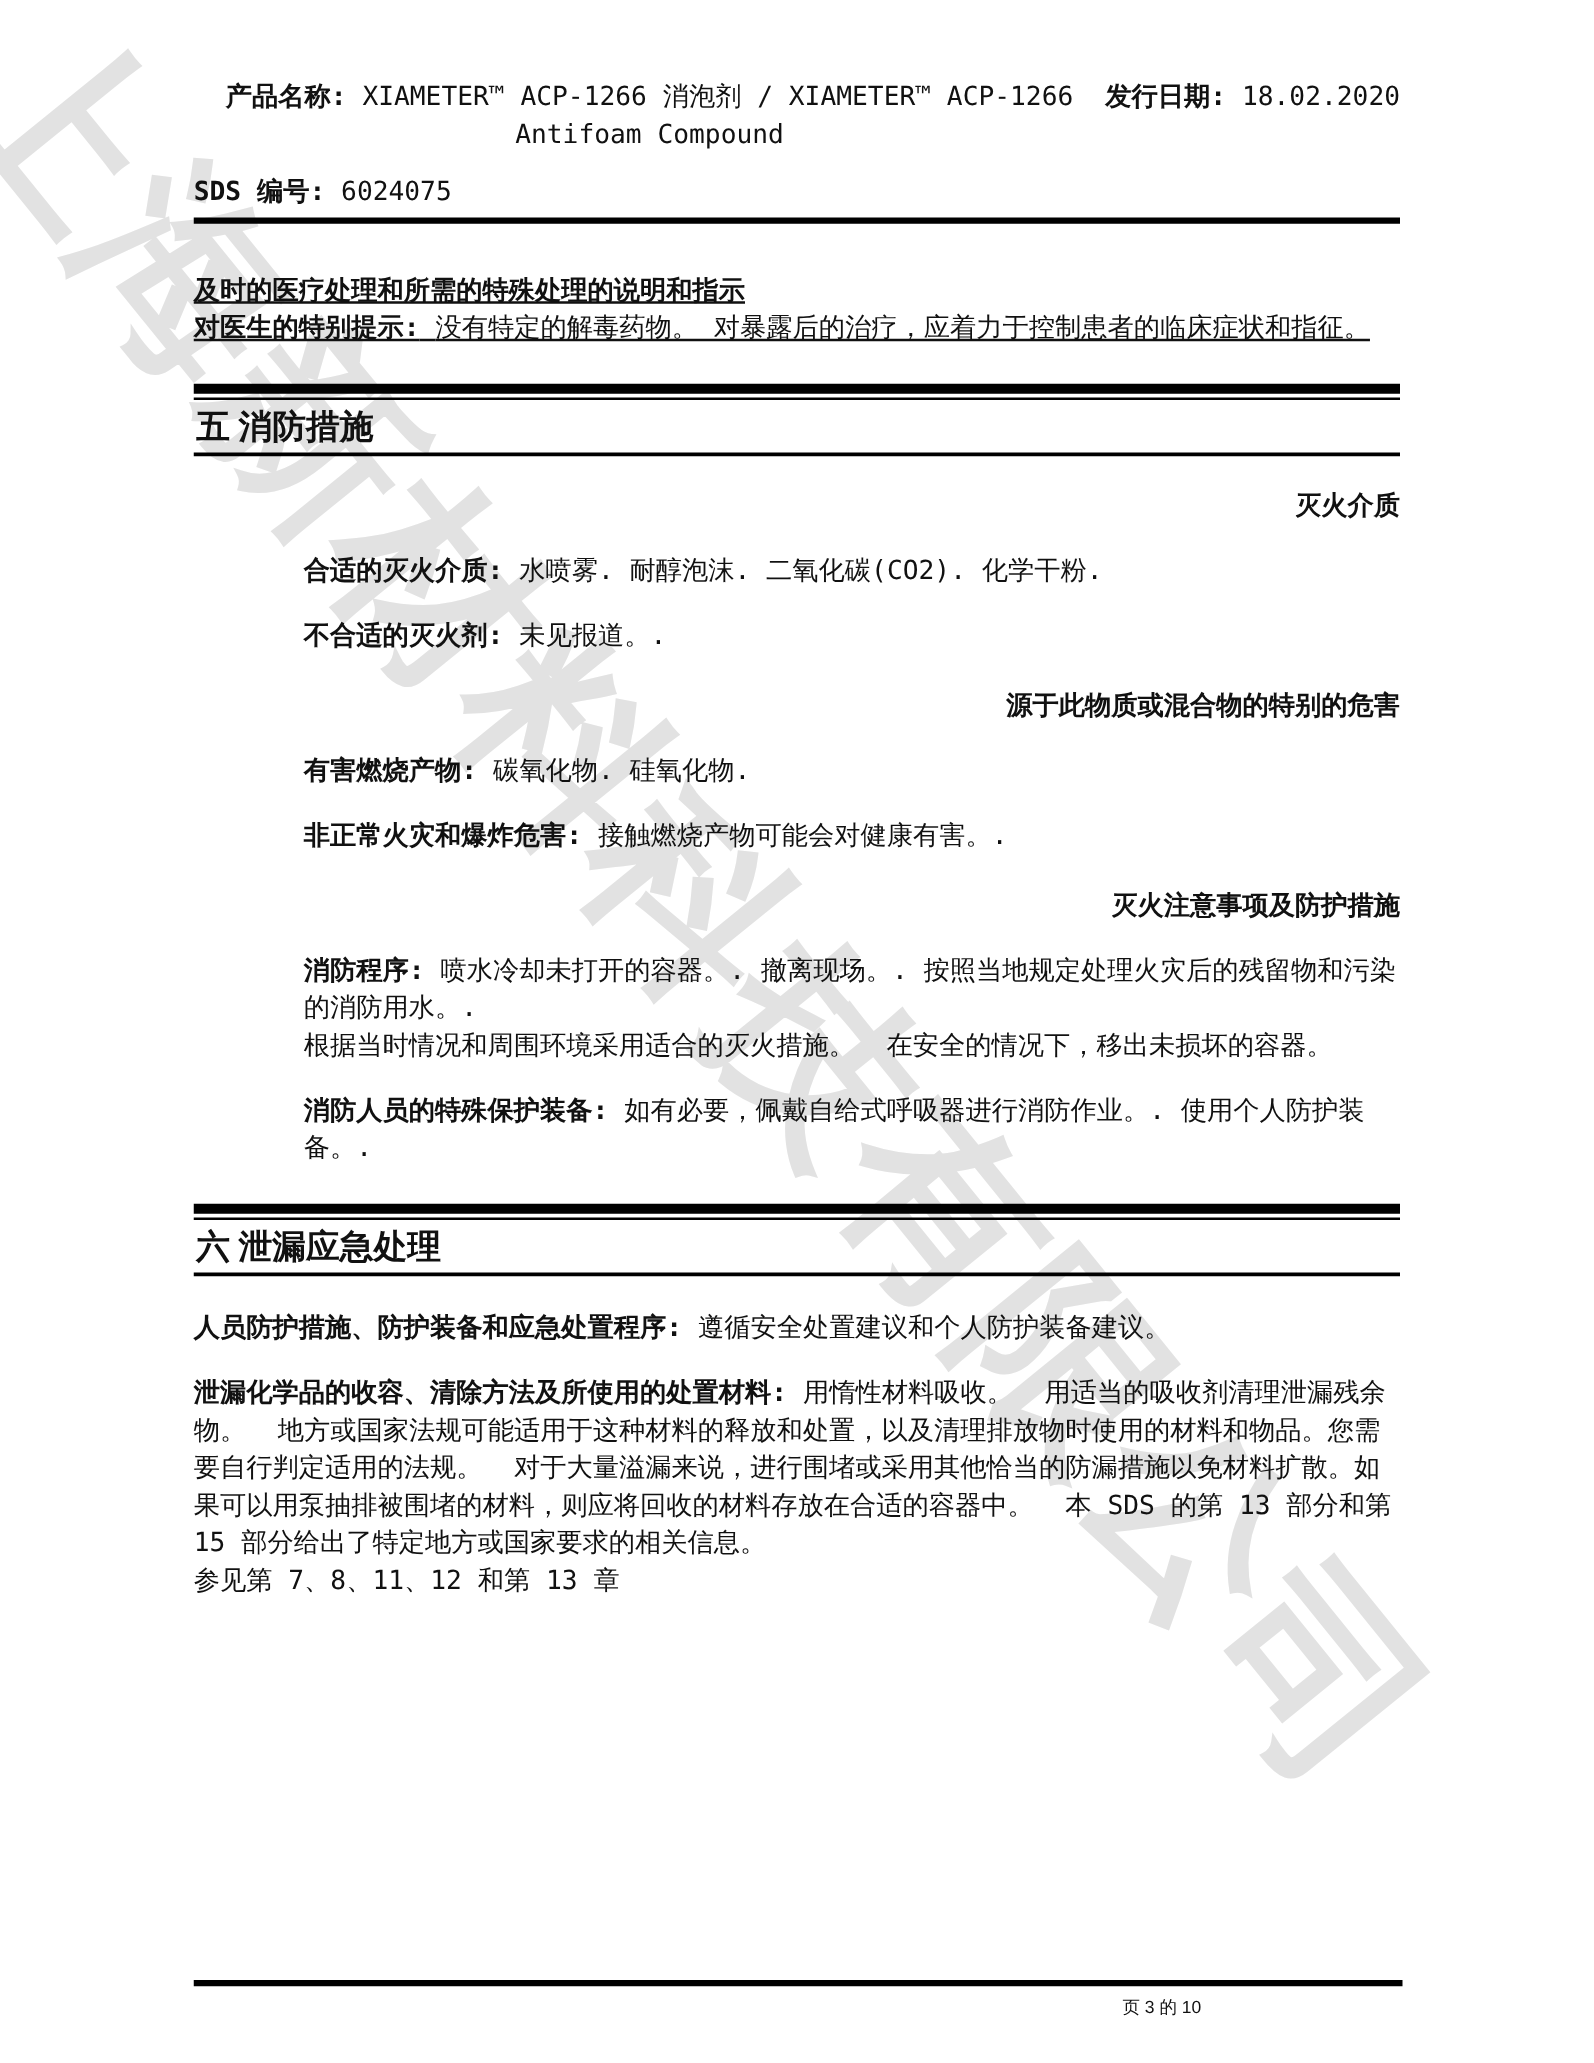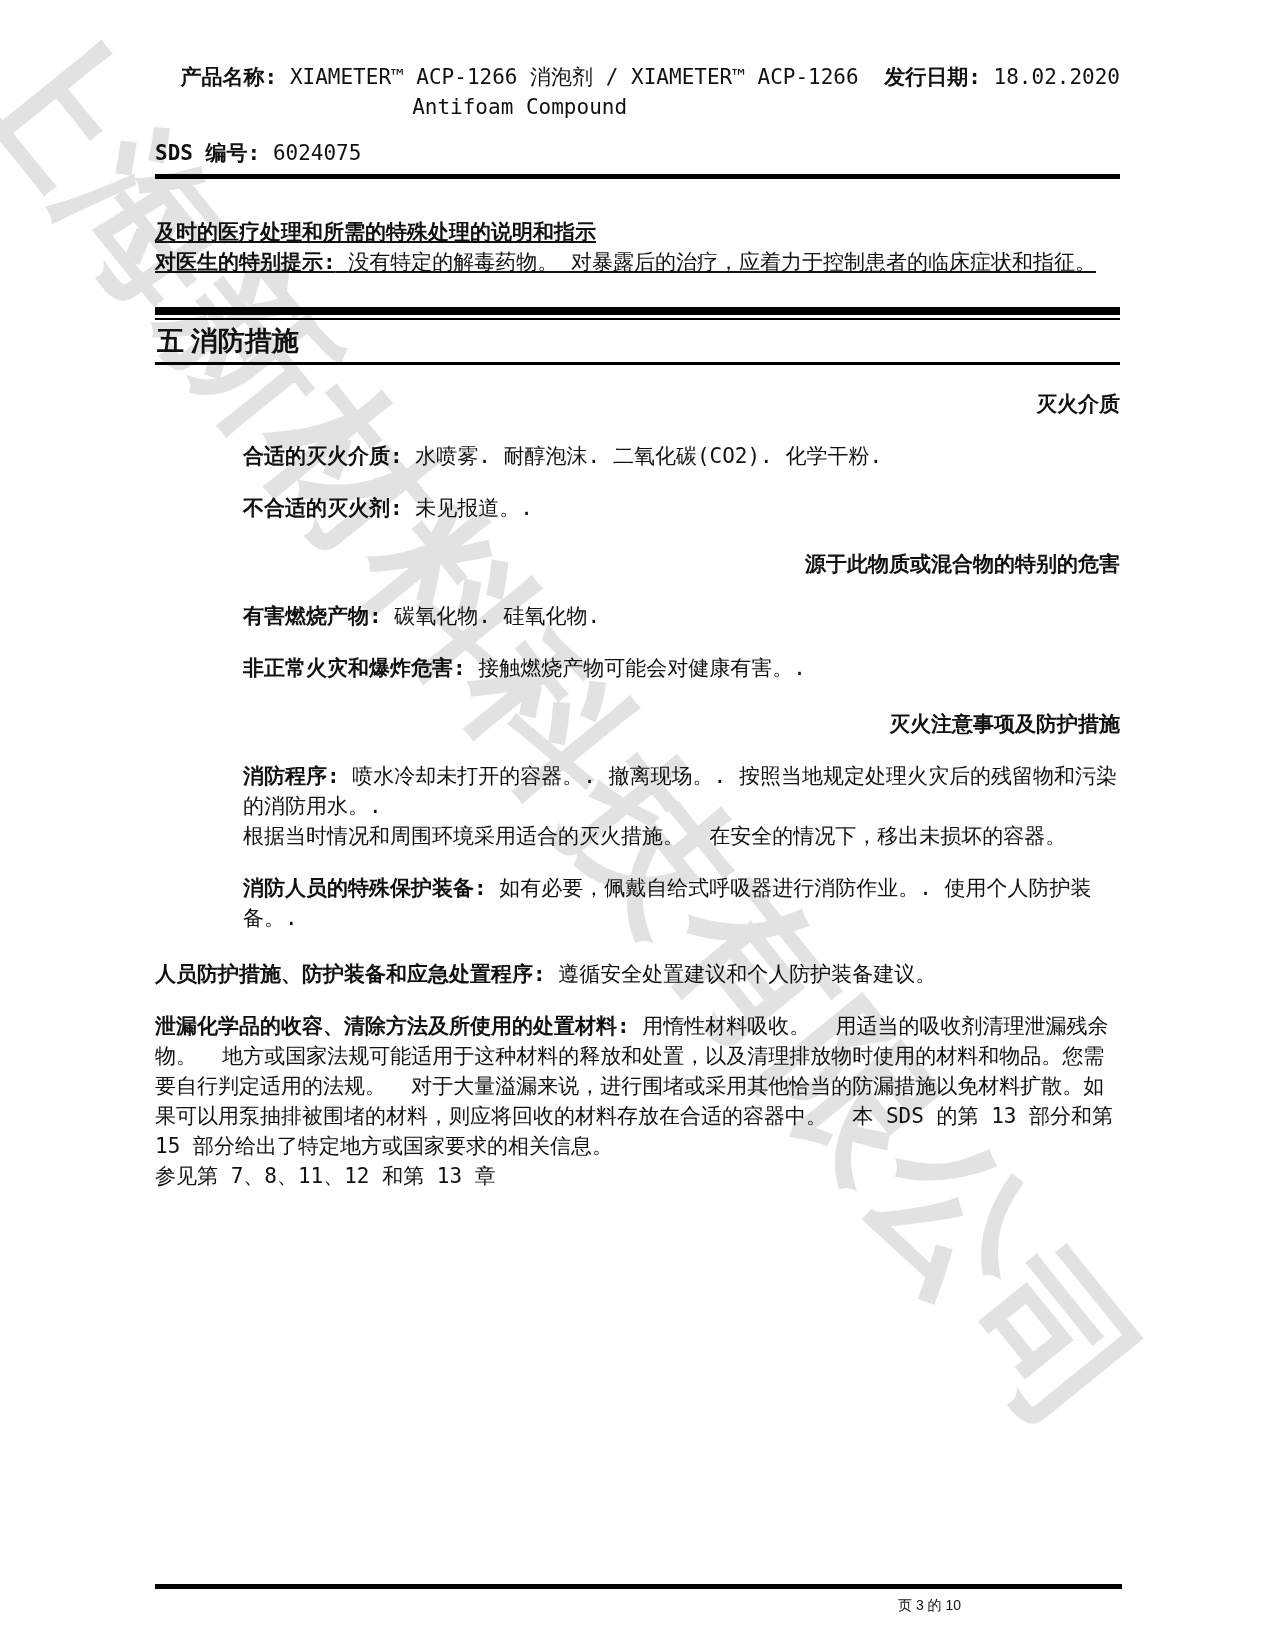--- a/index.html
+++ b/index.html
@@ -123,20 +123,25 @@
         <span class="pre">喷水冷却未打开的容器。. 撤离现场。. 按照当地规定处理火灾后的残留物和污染的消防用水。.
 根据当时情况和周围环境采用适合的灭火措施。  在安全的情况下，移出未损坏的容器。</span>
       </div>
       <div class="item">
         <span class="b">消防人员的特殊保护装备:</span>
         <span class="pre">如有必要，佩戴自给式呼吸器进行消防作业。. 使用个人防护装备。.</span>
       </div>
 
     </div>
 
+    <div class="sec-header">
+      <div class="gap-line"></div>
+      <div class="sec-title">六 泄漏应急处理</div>
+      <div class="sec-bottom"></div>
+    </div>
 
     <div>
       <div class="para first">
         <span class="b">人员防护措施、防护装备和应急处置程序:</span>
         <span class="pre">遵循安全处置建议和个人防护装备建议。</span>
       </div>
       <div class="para">
         <span class="b">泄漏化学品的收容、清除方法及所使用的处置材料:</span>
         <span class="pre">用惰性材料吸收。  用适当的吸收剂清理泄漏残余物。  地方或国家法规可能适用于这种材料的释放和处置，以及清理排放物时使用的材料和物品。您需要自行判定适用的法规。  对于大量溢漏来说，进行围堵或采用其他恰当的防漏措施以免材料扩散。如果可以用泵抽排被围堵的材料，则应将回收的材料存放在合适的容器中。  本 SDS 的第 13 部分和第 15 部分给出了特定地方或国家要求的相关信息。</span>
       </div>

